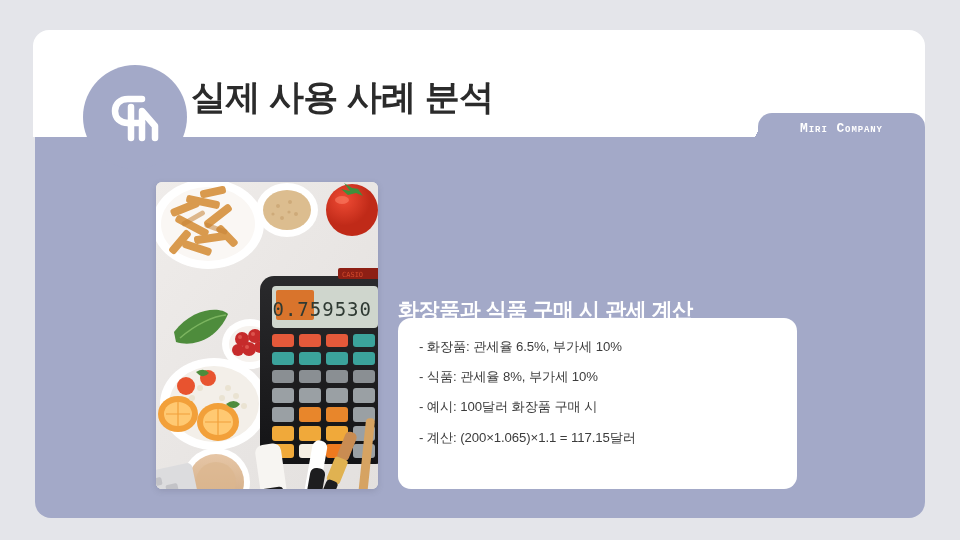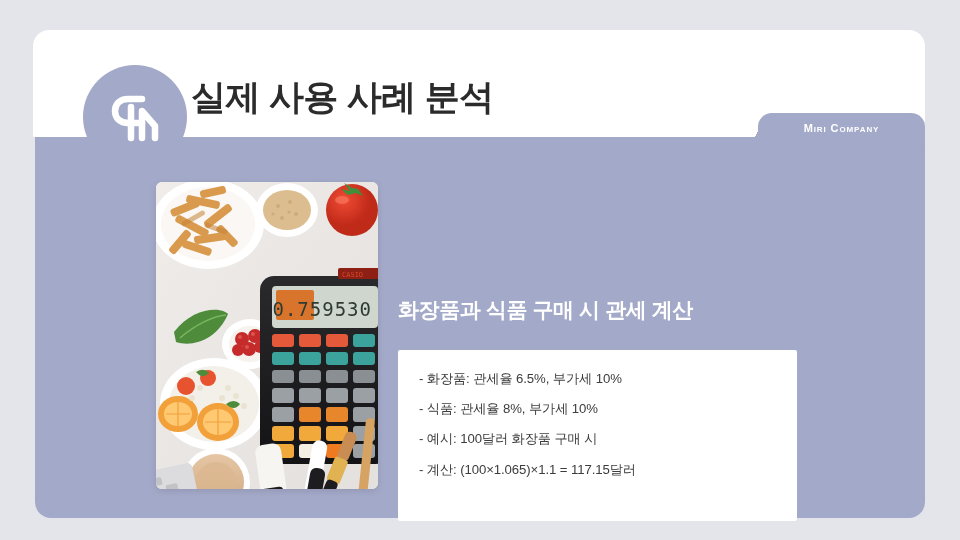--- a/index.html
+++ b/index.html
@@ -34,22 +34,22 @@
     background:#a3a9c8; border-radius:14px 14px 0 0;
     display:flex; align-items:center; justify-content:center;
   }
   .brand-tab::before{
     content:""; position:absolute; left:-17px; bottom:0; width:18px; height:18px;
     background:#a3a9c8;
     -webkit-mask-image:radial-gradient(circle 18px at 0 0, transparent 0 18px, #000 18px);
     mask-image:radial-gradient(circle 18px at 0 0, transparent 0 18px, #000 18px);
   }
   .brand-text{
-    font-family:Liberation Sans, sans-serif;
-    font-size:11px; font-weight:700; color:#ffffff;
+    font-family:Liberation Mono, monospace;
+    font-size:13px; font-weight:700; color:#ffffff;
     letter-spacing:.9px; font-variant:small-caps; white-space:nowrap;
     position:relative; z-index:2;
   }
 
   
   .logo{
     position:absolute; left:83px; top:65px; width:104px; height:104px;
     border-radius:50%; background:#a3a9c8; z-index:6;
     display:flex; align-items:center; justify-content:center;
   }
@@ -74,23 +74,22 @@
   
   .subtitle{
     position:absolute; left:398px; top:265px;
     font-size:21px; font-weight:700; color:#ffffff;
     letter-spacing:-0.4px; white-space:nowrap;margin-top:31px;
   }
 
   
   .bullet-card{
     position:absolute; left:398px; top:318px; width:399px; height:171px;
-    background:#ffffff; border-radius:2px;
+    background:#ffffff; border-radius:13px;
     padding:22px 0 16px 21px;
-    margin-top:32px;
   }
   .bullet{
     font-size:13.2px; color:#3c3c3c; line-height:1;
     margin-bottom:17px; white-space:nowrap; letter-spacing:-0.1px;
   }
 </style>
 </head>
 <body>
 
 <div class="slide">
@@ -293,16 +292,16 @@
       </g>
     </svg>
   </div>
 
   <div class="subtitle">화장품과 식품 구매 시 관세 계산</div>
 
   <div class="bullet-card">
     <div class="bullet">- 화장품: 관세율 6.5%, 부가세 10%</div>
     <div class="bullet">- 식품: 관세율 8%, 부가세 10%</div>
     <div class="bullet">- 예시: 100달러 화장품 구매 시</div>
-    <div class="bullet">- 계산: (100×1.065)×1.1 = 117.15달러</div>
+    <div class="bullet">- 계산: (200×1.065)×1.1 = 117.15달러</div>
   </div>
 
 </div>
 
 </body></html>

